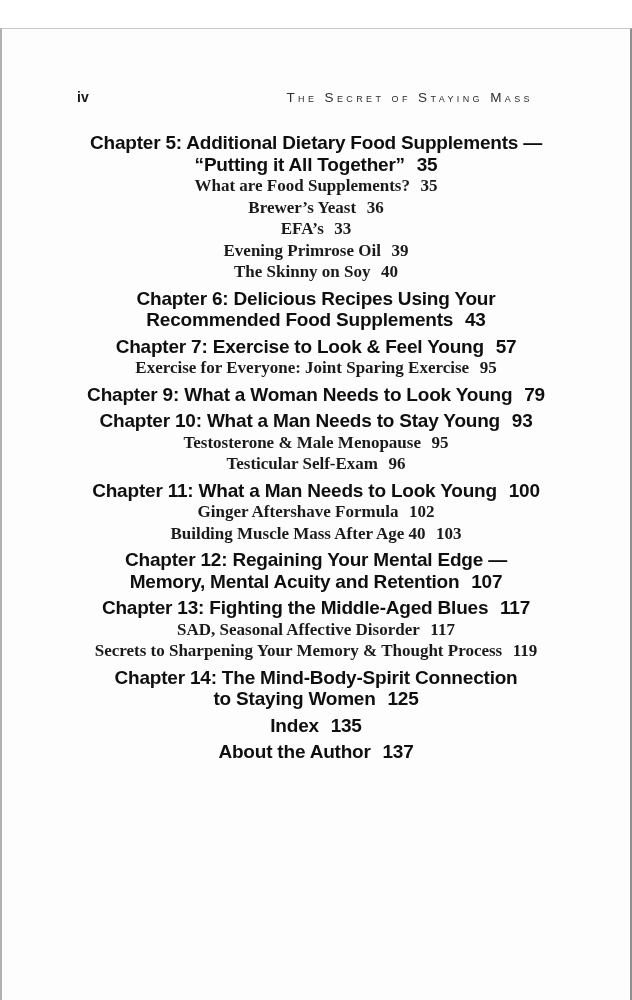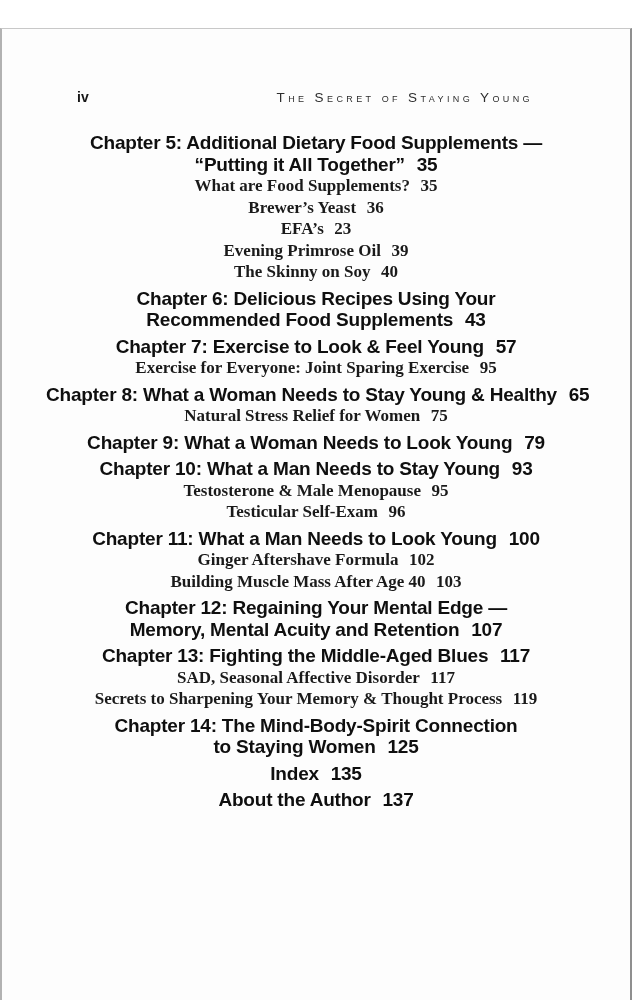--- a/index.html
+++ b/index.html
@@ -73,52 +73,46 @@
   .page-num {
     margin-left: 0.62em;
   }
 </style>
 </head>
 <body>
 
 <div class="page">
   <header class="running-header">
     <span class="folio">iv</span>
-    <span class="running-head">The Secret of Staying Young</span>
+    <span class="running-head">The Secret of Staying Mass</span>
   </header>
 
   <main class="toc">
       <section class="toc-group">
         <div class="toc-heading">
           <div class="heading-line"><span>Chapter 5: Additional Dietary Food Supplements —</span></div>
           <div class="heading-line"><span>“Putting it All Together”</span><span class="page-num">35</span></div>
         </div>
         <div class="toc-sub"><span>What are Food Supplements?</span><span class="page-num">35</span></div>
         <div class="toc-sub"><span>Brewer’s Yeast</span><span class="page-num">36</span></div>
-        <div class="toc-sub"><span>EFA’s</span><span class="page-num">23</span></div>
+        <div class="toc-sub"><span>EFA’s</span><span class="page-num">33</span></div>
         <div class="toc-sub"><span>Evening Primrose Oil</span><span class="page-num">39</span></div>
         <div class="toc-sub"><span>The Skinny on Soy</span><span class="page-num">40</span></div>
       </section>
       <section class="toc-group">
         <div class="toc-heading">
           <div class="heading-line"><span>Chapter 6: Delicious Recipes Using Your</span></div>
           <div class="heading-line"><span>Recommended Food Supplements</span><span class="page-num">43</span></div>
         </div>
       </section>
       <section class="toc-group">
         <div class="toc-heading">
           <div class="heading-line"><span>Chapter 7: Exercise to Look &amp; Feel Young</span><span class="page-num">57</span></div>
         </div>
         <div class="toc-sub"><span>Exercise for Everyone: Joint Sparing Exercise</span><span class="page-num">95</span></div>
-      </section>
-      <section class="toc-group">
-        <div class="toc-heading">
-          <div class="heading-line"><span>Chapter 8: What a Woman Needs to Stay Young &amp; Healthy</span><span class="page-num">65</span></div>
-        </div>
-        <div class="toc-sub"><span>Natural Stress Relief for Women</span><span class="page-num">75</span></div>
       </section>
       <section class="toc-group">
         <div class="toc-heading">
           <div class="heading-line"><span>Chapter 9: What a Woman Needs to Look Young</span><span class="page-num">79</span></div>
         </div>
       </section>
       <section class="toc-group">
         <div class="toc-heading">
           <div class="heading-line"><span>Chapter 10: What a Man Needs to Stay Young</span><span class="page-num">93</span></div>
         </div>

